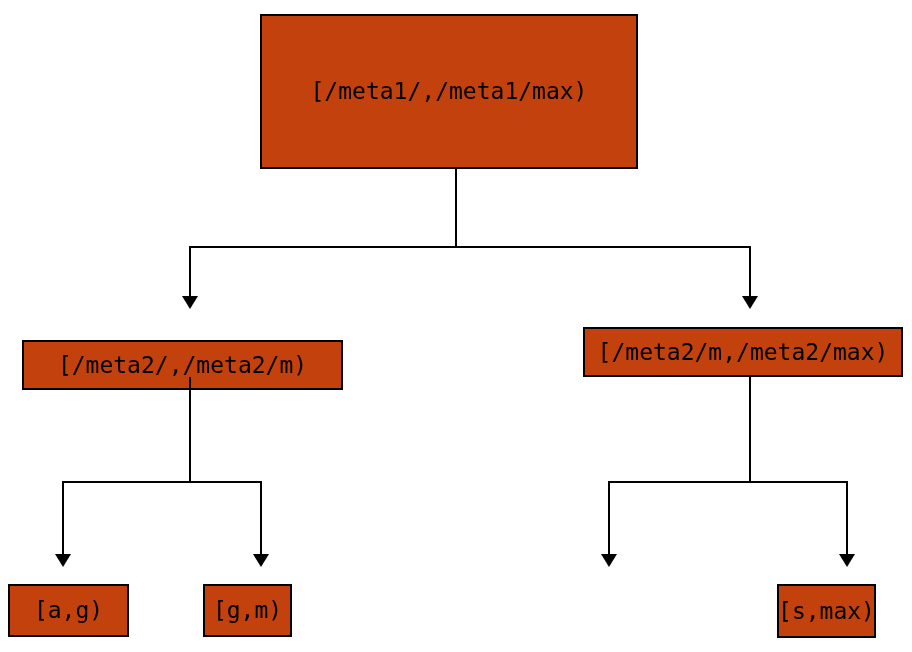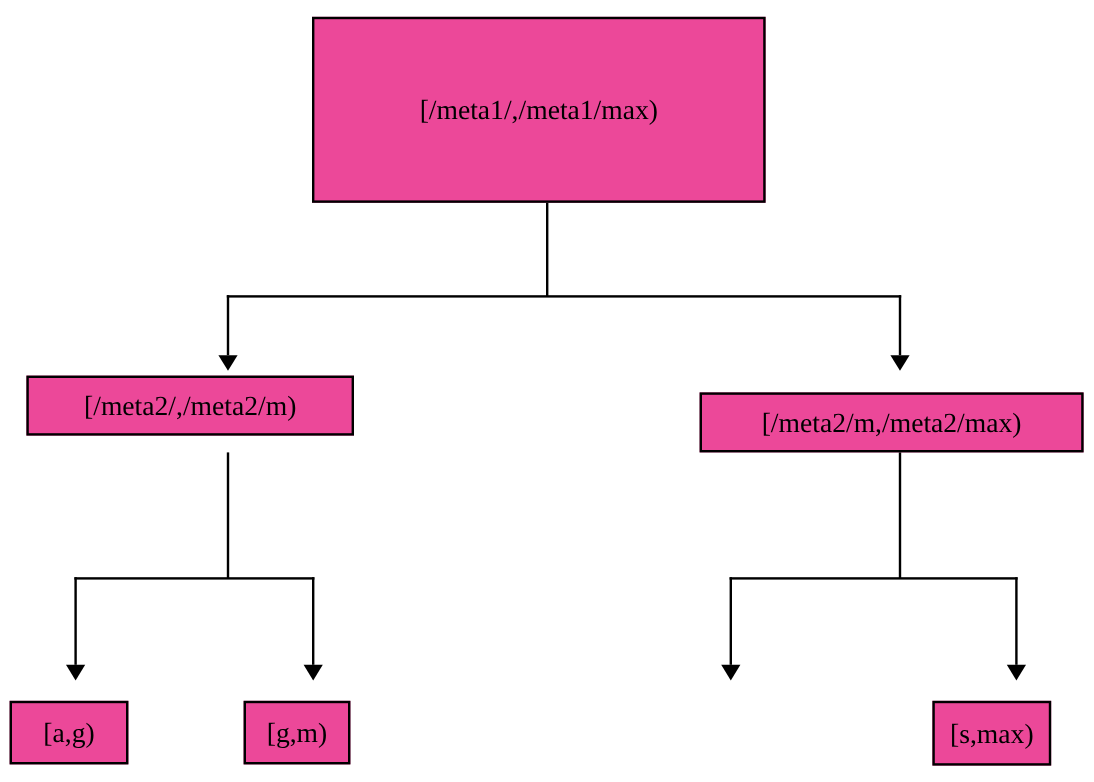--- a/index.html
+++ b/index.html
@@ -12,29 +12,28 @@
     width: 912px;
     height: 652px;
     background: #ffffff;
     font-family: "DejaVu Sans Mono", "Liberation Mono", monospace;
     overflow: hidden;
   }
   .node {
     position: absolute;
     box-sizing: border-box;
     border: 2px solid #000000;
-    background: #ec4899;
+    background: #c2410c;
     display: flex;
     align-items: center;
     justify-content: center;
     font-size: 23px;
     line-height: 1;
     color: #000000;
     white-space: nowrap;
-    font-family: Liberation Serif, serif;
   }
   .edge {
     position: absolute;
     background: #000000;
   }
   .arrowhead {
     position: absolute;
     width: 0;
     height: 0;
     border-left: 8px solid transparent;
@@ -42,25 +41,25 @@
     border-top: 13px solid #000000;
   }
 </style>
 </head>
 <body>
 
 <div class="stage">
 
   <div class="node" style="left:260px; top:14px; width:378px; height:155px;">[/meta1/,/meta1/max)</div>
 
-  <div class="node" style="left:22px; top:313px; width:273px; height:50px;">[/meta2/,/meta2/m)</div>
+  <div class="node" style="left:22px; top:340px; width:321px; height:50px;">[/meta2/,/meta2/m)</div>
 
   <div class="node" style="left:583px; top:327px; width:320px; height:50px;">[/meta2/m,/meta2/max)</div>
 
-  <div class="node" style="left:8px; top:584px; width:99px; height:53px;">[a,g)</div>
+  <div class="node" style="left:8px; top:584px; width:121px; height:53px;">[a,g)</div>
 
   <div class="node" style="left:203px; top:584px; width:89px; height:53px;">[g,m)</div>
 
 
   <div class="node" style="left:777px; top:584px; width:99px; height:54px;">[s,max)</div>
 
   <div class="edge" style="left:455px; top:169px; width:2px; height:78px;"></div>
   <div class="edge" style="left:189px; top:246px; width:562px; height:2px;"></div>
   <div class="edge" style="left:189px; top:246px; width:2px; height:50px;"></div>
   <div class="arrowhead" style="left:182px; top:296px;"></div>

